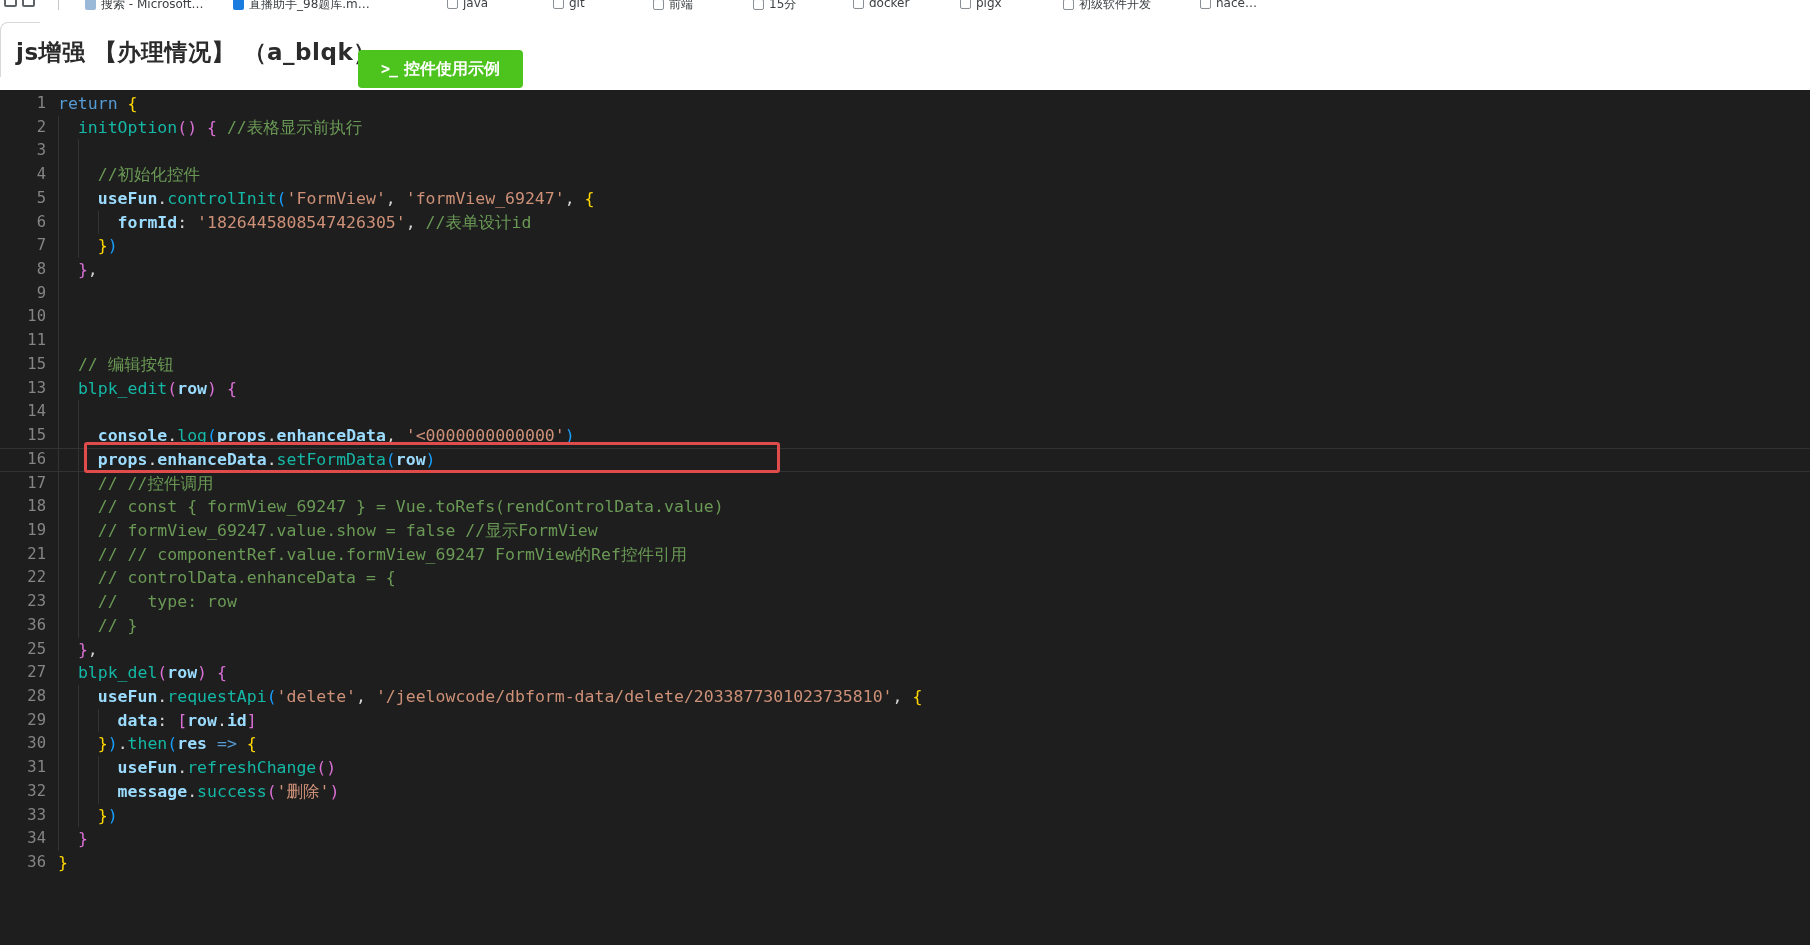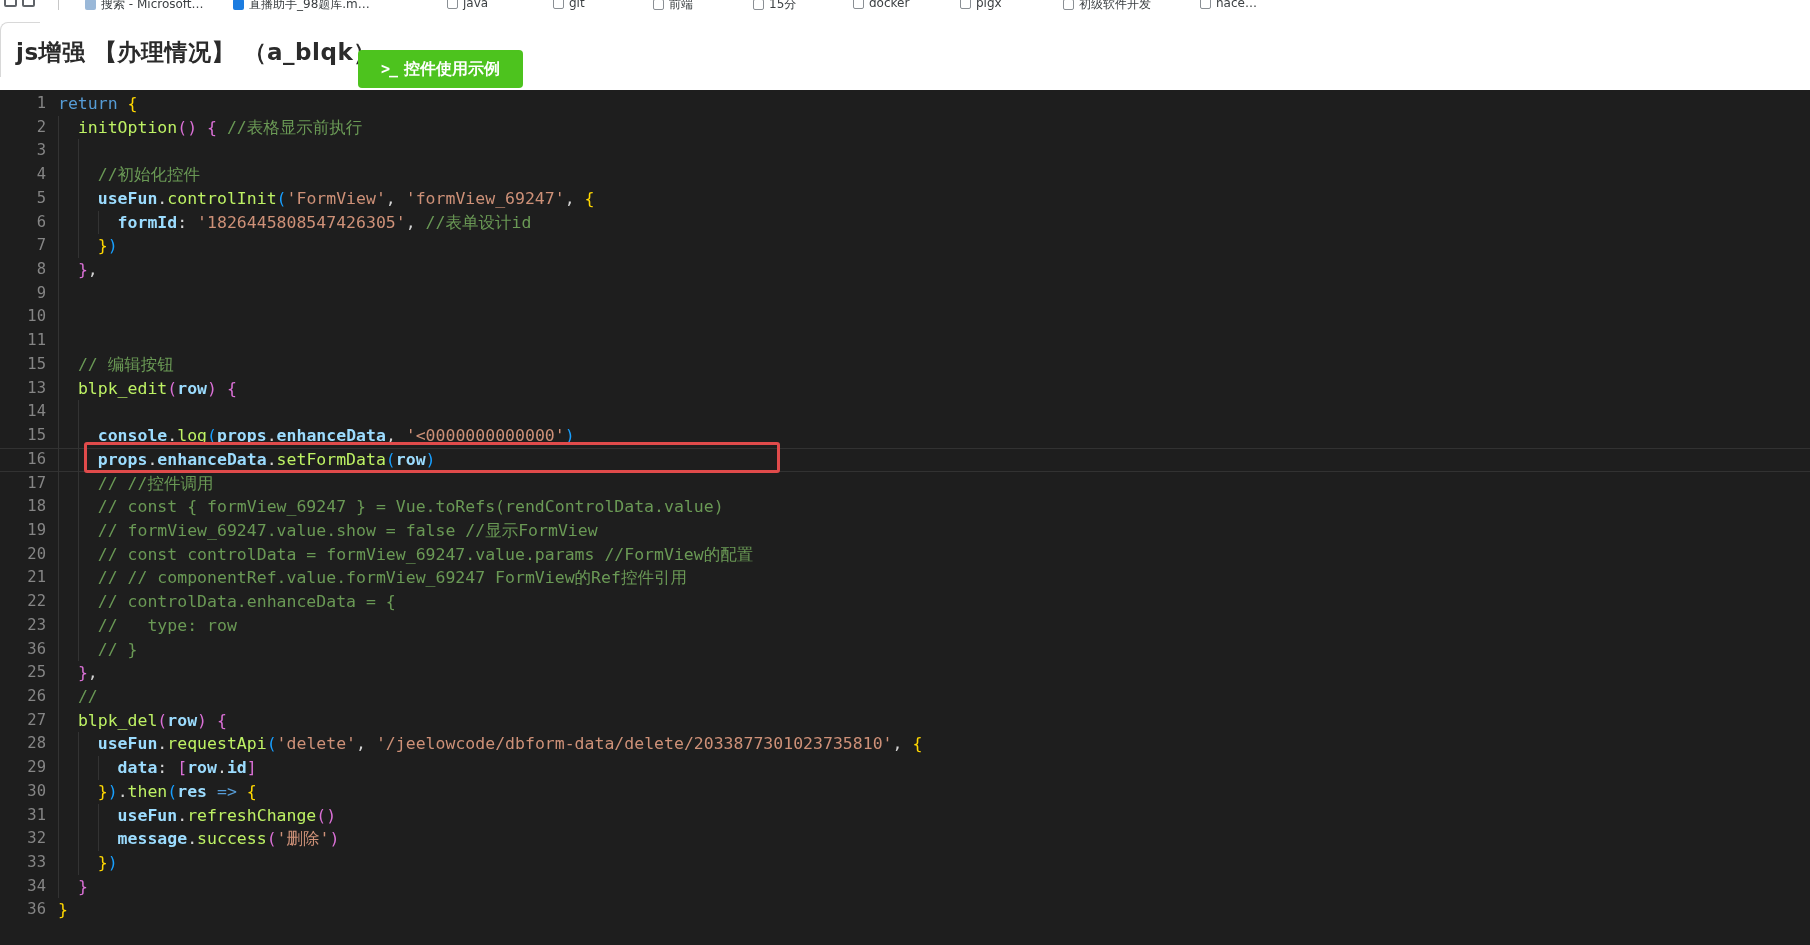--- a/index.html
+++ b/index.html
@@ -41,21 +41,21 @@
   .editor { position:absolute; top:90px; left:0; width:1810px; height:855px;
             background:#1e1e1e; overflow:hidden; }
   .code-lines { padding-top:2px; }
   .line { position:relative; height:23.73px; line-height:23.73px; white-space:pre;
           padding-left:58px; font-family:"DejaVu Sans Mono","Liberation Mono",monospace;
           font-size:16.5px; }
   .line.current { box-shadow: inset 0 1px 0 #323232, inset 0 -1px 0 #323232; }
   .lnum { position:absolute; left:0; top:0; width:46px; text-align:right;
           color:#858585; font-size:15.5px; }
   .guide { position:absolute; top:0; bottom:0; width:1px; background:#333333; }
-  .c-tx { color:#d4d4d4; } .c-kw { color:#569cd6; } .c-fn { color:#bef264;text-align:right; }
+  .c-tx { color:#d4d4d4; } .c-kw { color:#569cd6; } .c-fn { color:#14b8a6;text-align:right; }
   .c-id { color:#9cdcfe;font-weight:bold; } .c-st { color:#ce9178; } .c-cm { color:#6a9955; }
   .c-b0 { color:#ffd700; } .c-b1 { color:#da70d6; } .c-b2 { color:#179fff; }
 
   
   .red-box { position:absolute; left:84px; top:352px; width:696px; height:31px;
              border:3px solid #e04b4b; border-radius:3px; pointer-events:none; }
 </style>
 </head>
 <body>
 
@@ -102,27 +102,25 @@
       <div class="line"><i class="guide" style="left: 58px;"></i><span class="lnum">10</span><span></span></div>
       <div class="line"><i class="guide" style="left: 58px;"></i><span class="lnum">11</span><span></span></div>
       <div class="line"><i class="guide" style="left: 58px;"></i><span class="lnum">15</span><span><span class="c-tx">  </span><span class="c-cm">// 编辑按钮</span></span></div>
       <div class="line"><i class="guide" style="left: 58px;"></i><span class="lnum">13</span><span><span class="c-tx">  </span><span class="c-fn">blpk_edit</span><span class="c-b1">(</span><span class="c-id">row</span><span class="c-b1">)</span><span class="c-tx"> </span><span class="c-b1">{</span></span></div>
       <div class="line"><i class="guide" style="left: 58px;"></i><i class="guide" style="left: 77.86px;"></i><span class="lnum">14</span><span></span></div>
       <div class="line"><i class="guide" style="left: 58px;"></i><i class="guide" style="left: 77.86px;"></i><span class="lnum">15</span><span><span class="c-tx">    </span><span class="c-id">console</span><span class="c-tx">.</span><span class="c-fn">log</span><span class="c-b2">(</span><span class="c-id">props</span><span class="c-tx">.</span><span class="c-id">enhanceData</span><span class="c-tx">,</span><span class="c-tx"> </span><span class="c-st">'&lt;0000000000000'</span><span class="c-b2">)</span></span></div>
       <div class="line current"><i class="guide" style="left: 58px;"></i><i class="guide" style="left: 77.86px;"></i><span class="lnum">16</span><span><span class="c-tx">    </span><span class="c-id">props</span><span class="c-tx">.</span><span class="c-id">enhanceData</span><span class="c-tx">.</span><span class="c-fn">setFormData</span><span class="c-b2">(</span><span class="c-id">row</span><span class="c-b2">)</span></span></div>
       <div class="line"><i class="guide" style="left: 58px;"></i><i class="guide" style="left: 77.86px;"></i><span class="lnum">17</span><span><span class="c-tx">    </span><span class="c-cm">// //控件调用</span></span></div>
       <div class="line"><i class="guide" style="left: 58px;"></i><i class="guide" style="left: 77.86px;"></i><span class="lnum">18</span><span><span class="c-tx">    </span><span class="c-cm">// const { formView_69247 } = Vue.toRefs(rendControlData.value)</span></span></div>
       <div class="line"><i class="guide" style="left: 58px;"></i><i class="guide" style="left: 77.86px;"></i><span class="lnum">19</span><span><span class="c-tx">    </span><span class="c-cm">// formView_69247.value.show = false //显示FormView</span></span></div>
-      <div class="line"><i class="guide" style="left: 58px;"></i><i class="guide" style="left: 77.86px;"></i><span class="lnum">20</span><span><span class="c-tx">    </span><span class="c-cm">// const controlData = formView_69247.value.params //FormView的配置</span></span></div>
       <div class="line"><i class="guide" style="left: 58px;"></i><i class="guide" style="left: 77.86px;"></i><span class="lnum">21</span><span><span class="c-tx">    </span><span class="c-cm">// // componentRef.value.formView_69247 FormView的Ref控件引用</span></span></div>
       <div class="line"><i class="guide" style="left: 58px;"></i><i class="guide" style="left: 77.86px;"></i><span class="lnum">22</span><span><span class="c-tx">    </span><span class="c-cm">// controlData.enhanceData = {</span></span></div>
       <div class="line"><i class="guide" style="left: 58px;"></i><i class="guide" style="left: 77.86px;"></i><span class="lnum">23</span><span><span class="c-tx">    </span><span class="c-cm">//   type: row</span></span></div>
       <div class="line"><i class="guide" style="left: 58px;"></i><i class="guide" style="left: 77.86px;"></i><span class="lnum">36</span><span><span class="c-tx">    </span><span class="c-cm">// }</span></span></div>
       <div class="line"><i class="guide" style="left: 58px;"></i><span class="lnum">25</span><span><span class="c-tx">  </span><span class="c-b1">}</span><span class="c-tx">,</span></span></div>
-      <div class="line"><i class="guide" style="left: 58px;"></i><span class="lnum">26</span><span><span class="c-tx">  </span><span class="c-cm">//</span></span></div>
       <div class="line"><i class="guide" style="left: 58px;"></i><span class="lnum">27</span><span><span class="c-tx">  </span><span class="c-fn">blpk_del</span><span class="c-b1">(</span><span class="c-id">row</span><span class="c-b1">)</span><span class="c-tx"> </span><span class="c-b1">{</span></span></div>
       <div class="line"><i class="guide" style="left: 58px;"></i><i class="guide" style="left: 77.86px;"></i><span class="lnum">28</span><span><span class="c-tx">    </span><span class="c-id">useFun</span><span class="c-tx">.</span><span class="c-fn">requestApi</span><span class="c-b2">(</span><span class="c-st">'delete'</span><span class="c-tx">,</span><span class="c-tx"> </span><span class="c-st">'/jeelowcode/dbform-data/delete/2033877301023735810'</span><span class="c-tx">,</span><span class="c-tx"> </span><span class="c-b0">{</span></span></div>
       <div class="line"><i class="guide" style="left: 58px;"></i><i class="guide" style="left: 77.86px;"></i><i class="guide" style="left: 97.72px;"></i><span class="lnum">29</span><span><span class="c-tx">      </span><span class="c-id">data</span><span class="c-tx">: </span><span class="c-b1">[</span><span class="c-id">row</span><span class="c-tx">.</span><span class="c-id">id</span><span class="c-b1">]</span></span></div>
       <div class="line"><i class="guide" style="left: 58px;"></i><i class="guide" style="left: 77.86px;"></i><span class="lnum">30</span><span><span class="c-tx">    </span><span class="c-b0">}</span><span class="c-b2">)</span><span class="c-tx">.</span><span class="c-fn">then</span><span class="c-b2">(</span><span class="c-id">res</span><span class="c-tx"> </span><span class="c-kw">=&gt;</span><span class="c-tx"> </span><span class="c-b0">{</span></span></div>
       <div class="line"><i class="guide" style="left: 58px;"></i><i class="guide" style="left: 77.86px;"></i><i class="guide" style="left: 97.72px;"></i><span class="lnum">31</span><span><span class="c-tx">      </span><span class="c-id">useFun</span><span class="c-tx">.</span><span class="c-fn">refreshChange</span><span class="c-b1">(</span><span class="c-b1">)</span></span></div>
       <div class="line"><i class="guide" style="left: 58px;"></i><i class="guide" style="left: 77.86px;"></i><i class="guide" style="left: 97.72px;"></i><span class="lnum">32</span><span><span class="c-tx">      </span><span class="c-id">message</span><span class="c-tx">.</span><span class="c-fn">success</span><span class="c-b1">(</span><span class="c-st">'删除'</span><span class="c-b1">)</span></span></div>
       <div class="line"><i class="guide" style="left: 58px;"></i><i class="guide" style="left: 77.86px;"></i><span class="lnum">33</span><span><span class="c-tx">    </span><span class="c-b0">}</span><span class="c-b2">)</span></span></div>
       <div class="line"><i class="guide" style="left: 58px;"></i><span class="lnum">34</span><span><span class="c-tx">  </span><span class="c-b1">}</span></span></div>
       <div class="line"><span class="lnum">36</span><span><span class="c-b0">}</span></span></div>
     </div>

